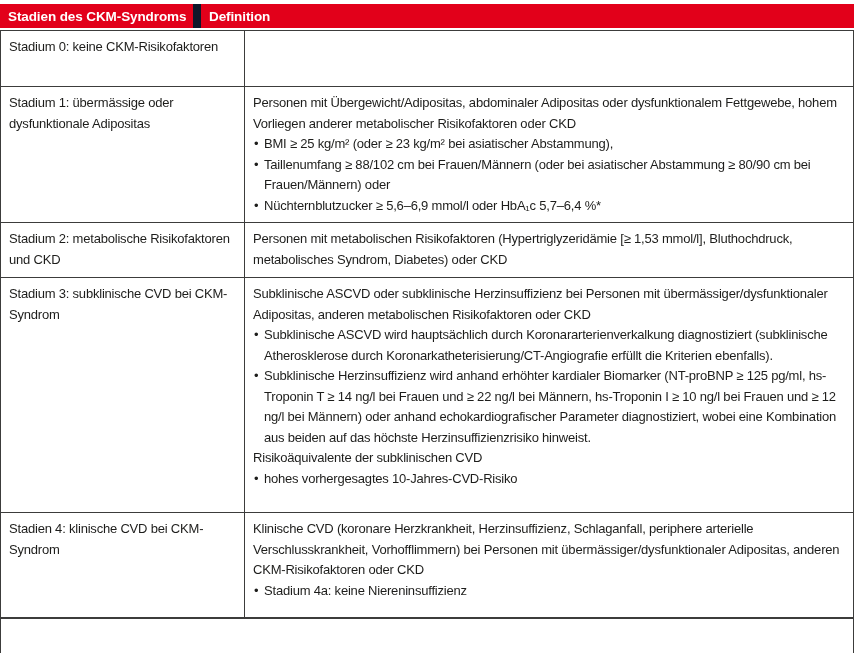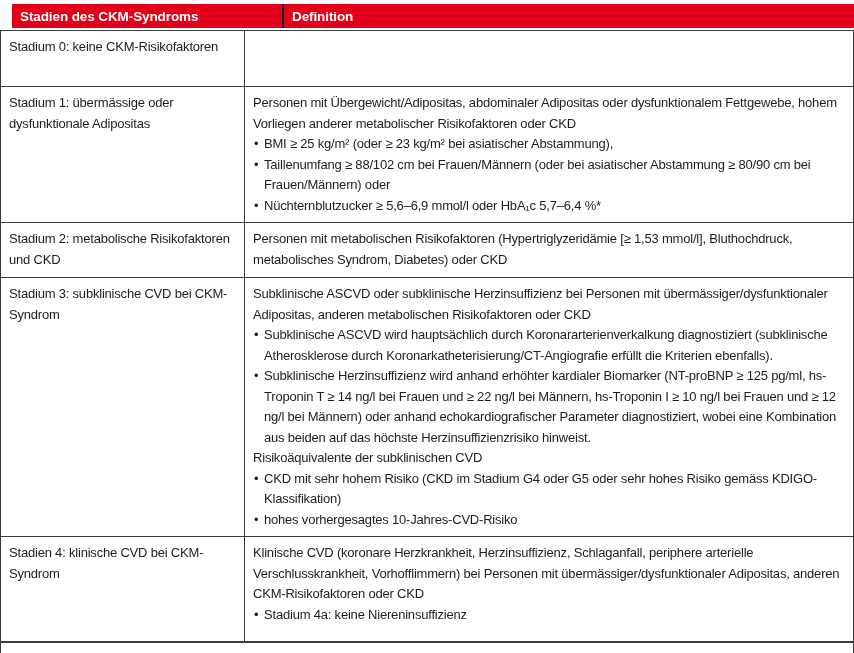--- a/index.html
+++ b/index.html
@@ -25,21 +25,21 @@
     background:var(--red,#e2001a);
     color:#ffffff;
     font-weight:bold;
     font-size:13.5px;
     letter-spacing:-0.1px;
     display:flex;
     align-items:center;
     box-sizing:border-box;
     padding:0 0 0 8px;
   }
-  .thead .hcell.stage{width:272px;border-right:2px solid #0f172a;margin-left:12px;}
+  .thead .hcell.stage{width:201px;border-right:8px solid #0f172a;}
   .thead .hcell.def{flex:1;}
   
   .tbody{
     margin-top:2px;
     border:1px solid #3c3c3b;
     border-bottom:none;
     box-sizing:border-box;
   }
   .trow{
     display:flex;
@@ -112,21 +112,20 @@
           <div class="def-line">Personen mit metabolischen Risikofaktoren (Hypertriglyzeridämie [≥ 1,53 mmol/l], Bluthochdruck, metabolisches Syndrom, Diabetes) oder CKD</div>
         </div>
       </div>
       <div class="trow">
         <div class="cell stage">Stadium 3: subklinische CVD bei CKM-Syndrom</div>
         <div class="cell def">
           <div class="def-line">Subklinische ASCVD oder subklinische Herzinsuffizienz bei Personen mit übermässiger/dysfunktionaler Adipositas, anderen metabolischen Risikofaktoren oder CKD</div>
           <div class="def-line bullet">Subklinische ASCVD wird hauptsächlich durch Koronararterienverkalkung diagnostiziert (subklinische Atherosklerose durch Koronarkatheterisierung/CT-Angiografie erfüllt die Kriterien ebenfalls).</div>
           <div class="def-line bullet">Subklinische Herzinsuffizienz wird anhand erhöhter kardialer Biomarker (NT-proBNP ≥ 125 pg/ml, hs-Troponin T ≥ 14 ng/l bei Frauen und ≥ 22 ng/l bei Männern, hs-Troponin I ≥ 10 ng/l bei Frauen und ≥ 12 ng/l bei Männern) oder anhand echokardiografischer Parameter diagnostiziert, wobei eine Kombination aus beiden auf das höchste Herzinsuffizienzrisiko hinweist.</div>
           <div class="def-line">Risikoäquivalente der subklinischen CVD</div>
-          <div class="def-line bullet">CKD mit sehr hohem Risiko (CKD im Stadium G4 oder G5 oder sehr hohes Risiko gemäss KDIGO-Klassifikation)</div>
           <div class="def-line bullet">hohes vorhergesagtes 10-Jahres-CVD-Risiko</div>
         </div>
       </div>
       <div class="trow">
         <div class="cell stage">Stadien 4: klinische CVD bei CKM-Syndrom</div>
         <div class="cell def">
           <div class="def-line">Klinische CVD (koronare Herzkrankheit, Herzinsuffizienz, Schlaganfall, periphere arterielle Verschlusskrankheit, Vorhofflimmern) bei Personen mit übermässiger/dysfunktionaler Adipositas, anderen CKM-Risikofaktoren oder CKD</div>
           <div class="def-line bullet">Stadium 4a: keine Niereninsuffizienz</div>
         </div>
       </div>

